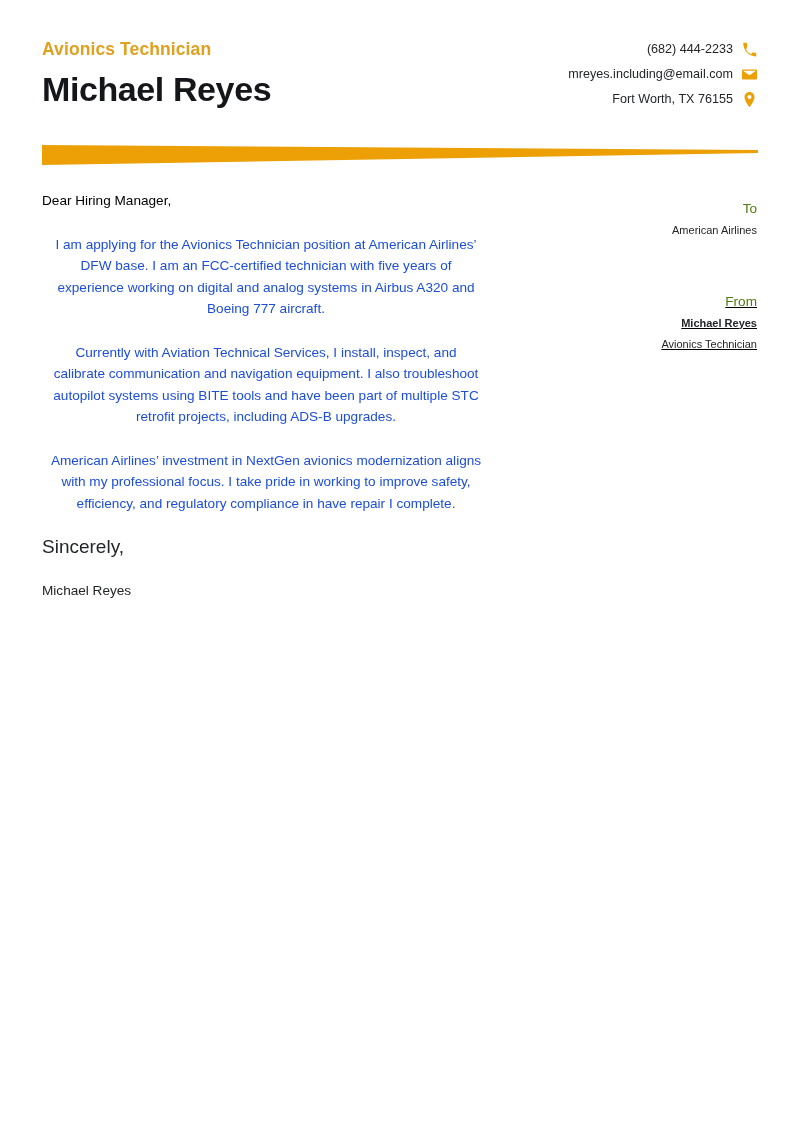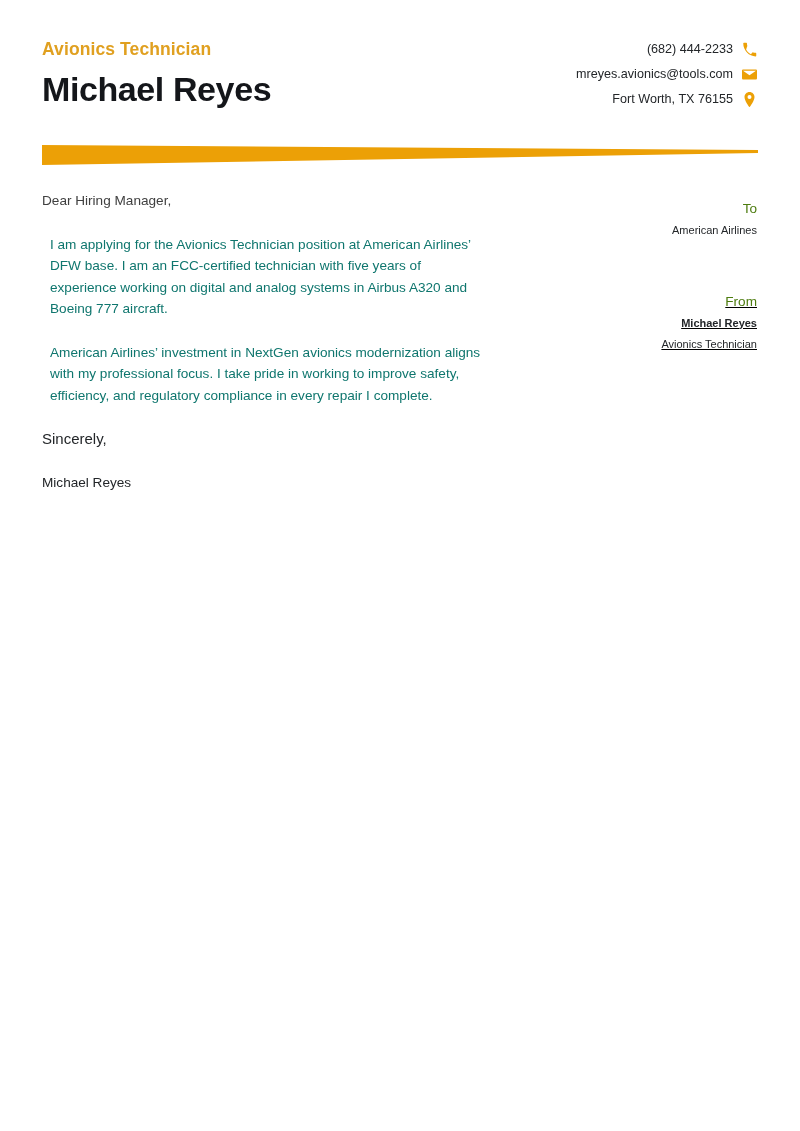--- a/index.html
+++ b/index.html
@@ -104,36 +104,36 @@
     width: 800px;
   }
   .letter-body {
     position: absolute;
     left: 42px;
     top: 0;
     width: 440px;
   }
   .salutation {
     font-size: 13.6px;
-    color: #404040;
+    color: #000000;
     line-height: 21.5px;
     margin: 0 0 22px 0;
   }
   .para {
     font-size: 13.6px;
-    color: #0f766e;
+    color: #1d4ed8;
     line-height: 21.5px;
     margin: 0 0 22px 8px;
-    text-align: left;
+    text-align: center;
     hyphens: auto;
     -webkit-hyphens: auto;
   }
   .para:last-child { margin-bottom: 0; }
   .closing {
-    font-size: 15px;
+    font-size: 19px;
     color: #232629;
     line-height: 21.5px;
     margin: 0 0 22px 0;
   }
   .signature {
     font-size: 13.6px;
     color: #232629;
     line-height: 21.5px;
     margin: 0;
   }
@@ -179,21 +179,21 @@
       <div class="contact-row">
         <span class="contact-text">(682) 444-2233</span>
         <span class="contact-icon">
           <svg width="15" height="15" viewBox="0 0 24 24" aria-hidden="true">
             <path fill="#ECA006" d="M6.6 10.8c1.7 3.3 4.3 5.9 7.6 7.6l2.5-2.5c.3-.3.8-.4 1.2-.3 1.2.4 2.5.6 3.9.6.6 0 1 .4 1 1V21c0 .6-.4 1-1 1C11.4 22 2 12.6 2 1c0-.6.4-1 1-1h3.9c.6 0 1 .4 1 1 0 1.3.2 2.6.6 3.9.1.4 0 .8-.3 1.2L6.6 10.8z" transform="translate(0,1)"></path>
           </svg>
         </span>
       </div>
 
       <div class="contact-row">
-        <span class="contact-text">mreyes.avionics@tools.com</span>
+        <span class="contact-text">mreyes.including@email.com</span>
         <span class="contact-icon">
           <svg width="15" height="15" viewBox="0 0 24 24" aria-hidden="true">
             <path fill="#ECA006" d="M2 4h20c1.1 0 2 .9 2 2v12c0 1.1-.9 2-2 2H2c-1.1 0-2-.9-2-2V6c0-1.1.9-2 2-2zm10 9.2L22.4 6H1.6L12 13.2z"></path>
           </svg>
         </span>
       </div>
 
       <div class="contact-row">
         <span class="contact-text">Fort Worth, TX 76155</span>
         <span class="contact-icon">
@@ -213,22 +213,23 @@
   </div>
 
   <div class="content">
 
     <div class="letter-body">
 
       <p class="salutation">Dear Hiring Manager,</p>
 
       <p class="para">I am applying for the Avionics Technician position at American Airlines’ DFW base. I am an FCC-certified technician with five years of experience working on digital and analog systems in Airbus A320 and Boeing 777 aircraft.</p>
 
-
-      <p class="para">American Airlines’ investment in NextGen avionics modernization aligns with my professional focus. I take pride in working to improve safety, efficiency, and regulatory compliance in every repair I complete.</p>
+      <p class="para">Currently with Aviation Technical Services, I install, inspect, and calibrate communication and navigation equipment. I also troubleshoot autopilot systems using BITE tools and have been part of multiple STC retrofit projects, including ADS-B upgrades.</p>
+
+      <p class="para">American Airlines’ investment in NextGen avionics modernization aligns with my professional focus. I take pride in working to improve safety, efficiency, and regulatory compliance in have repair I complete.</p>
 
 
       <p class="closing">Sincerely,</p>
 
       <p class="signature">Michael Reyes</p>
 
     </div>
 
     <div class="meta-col">
 

